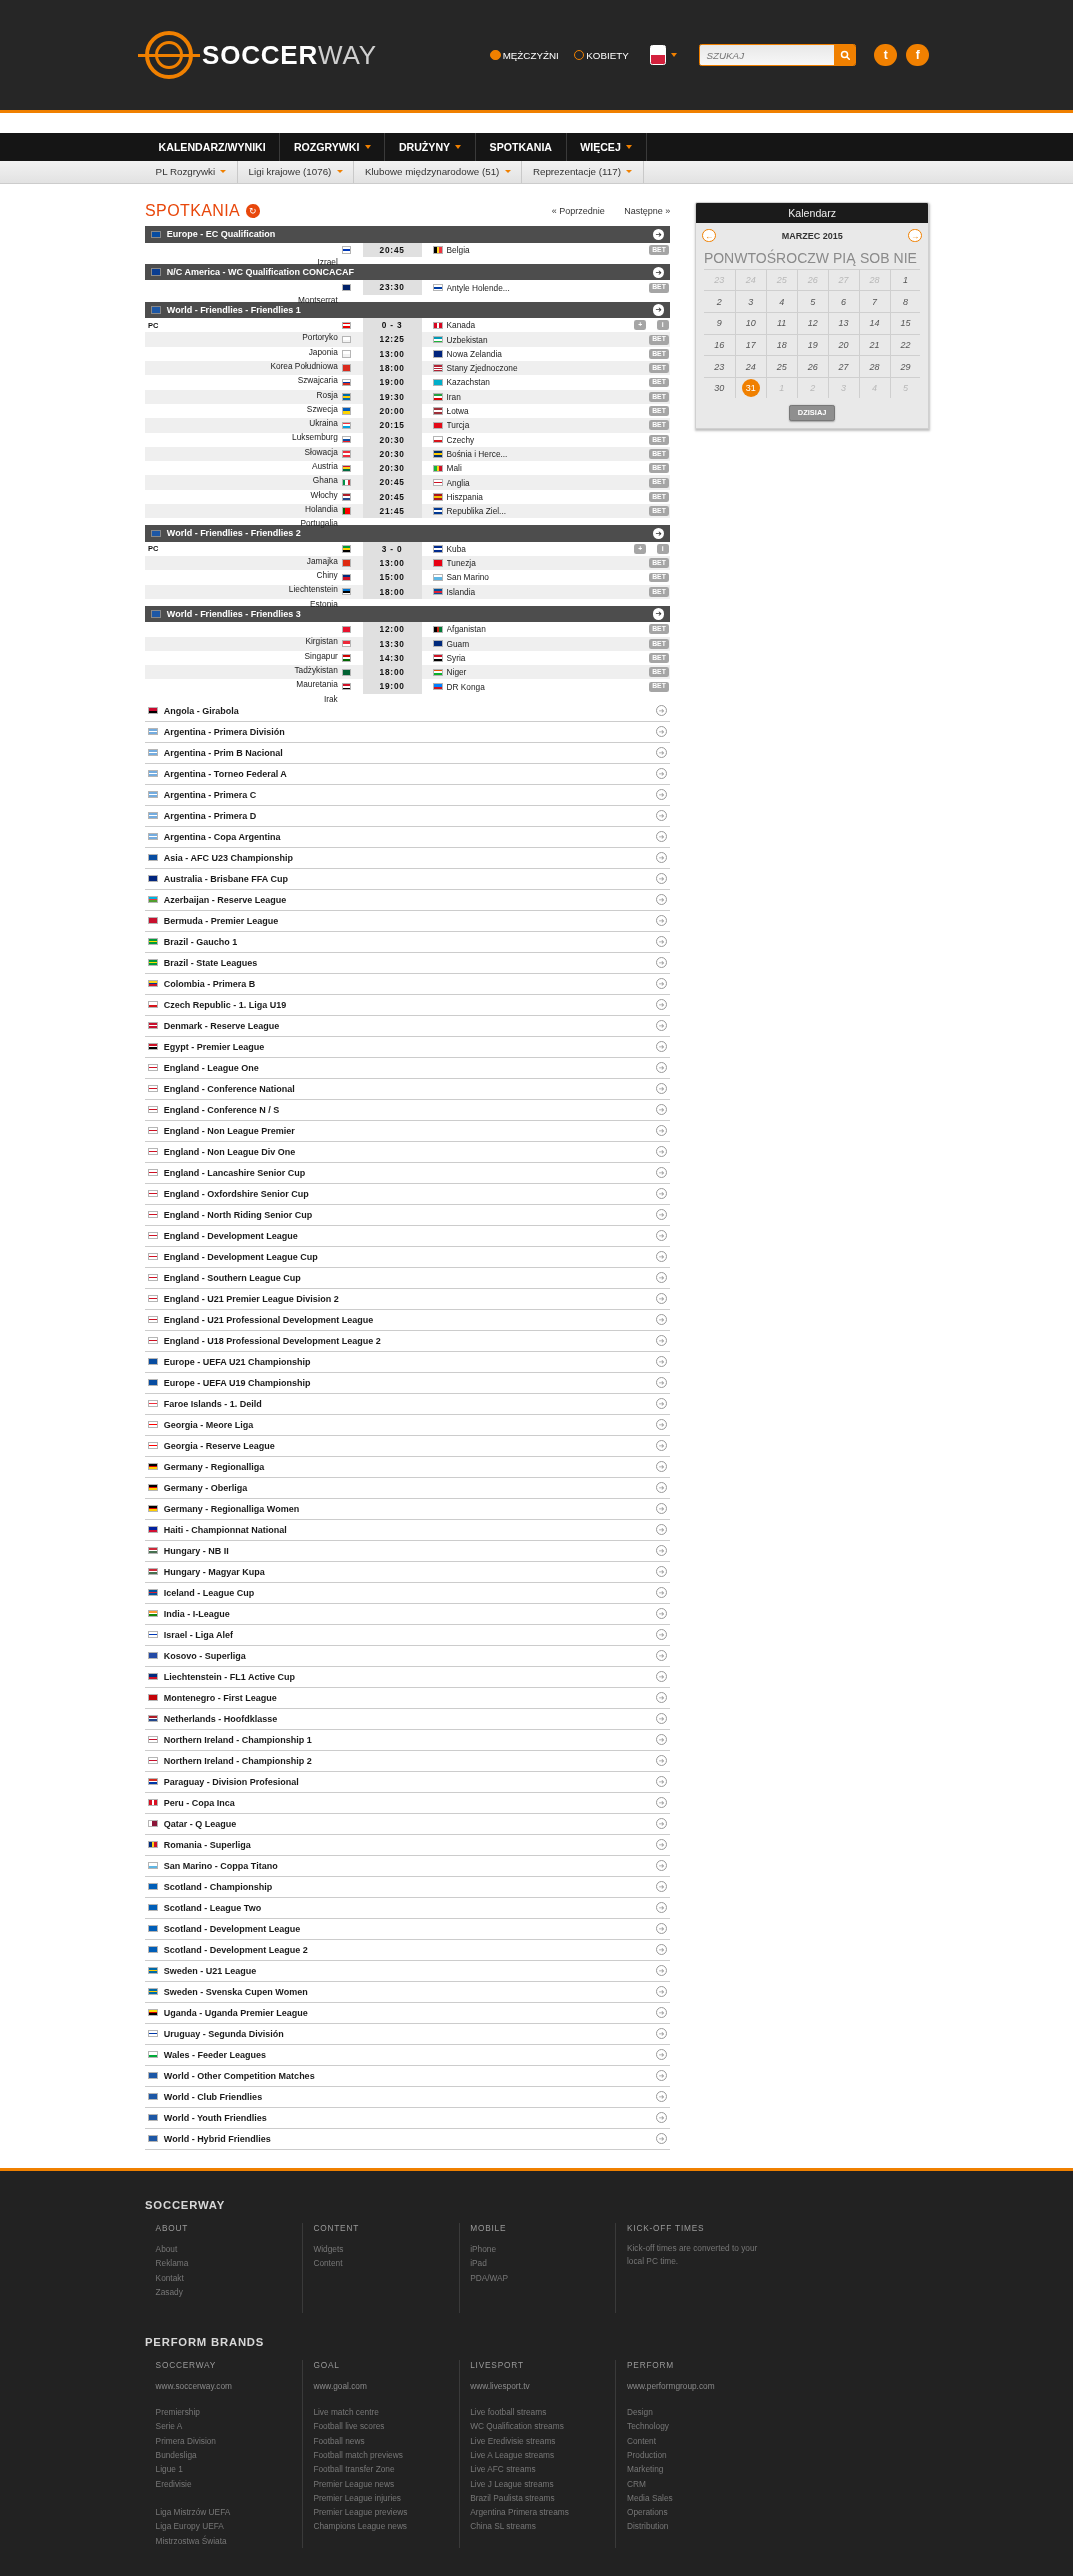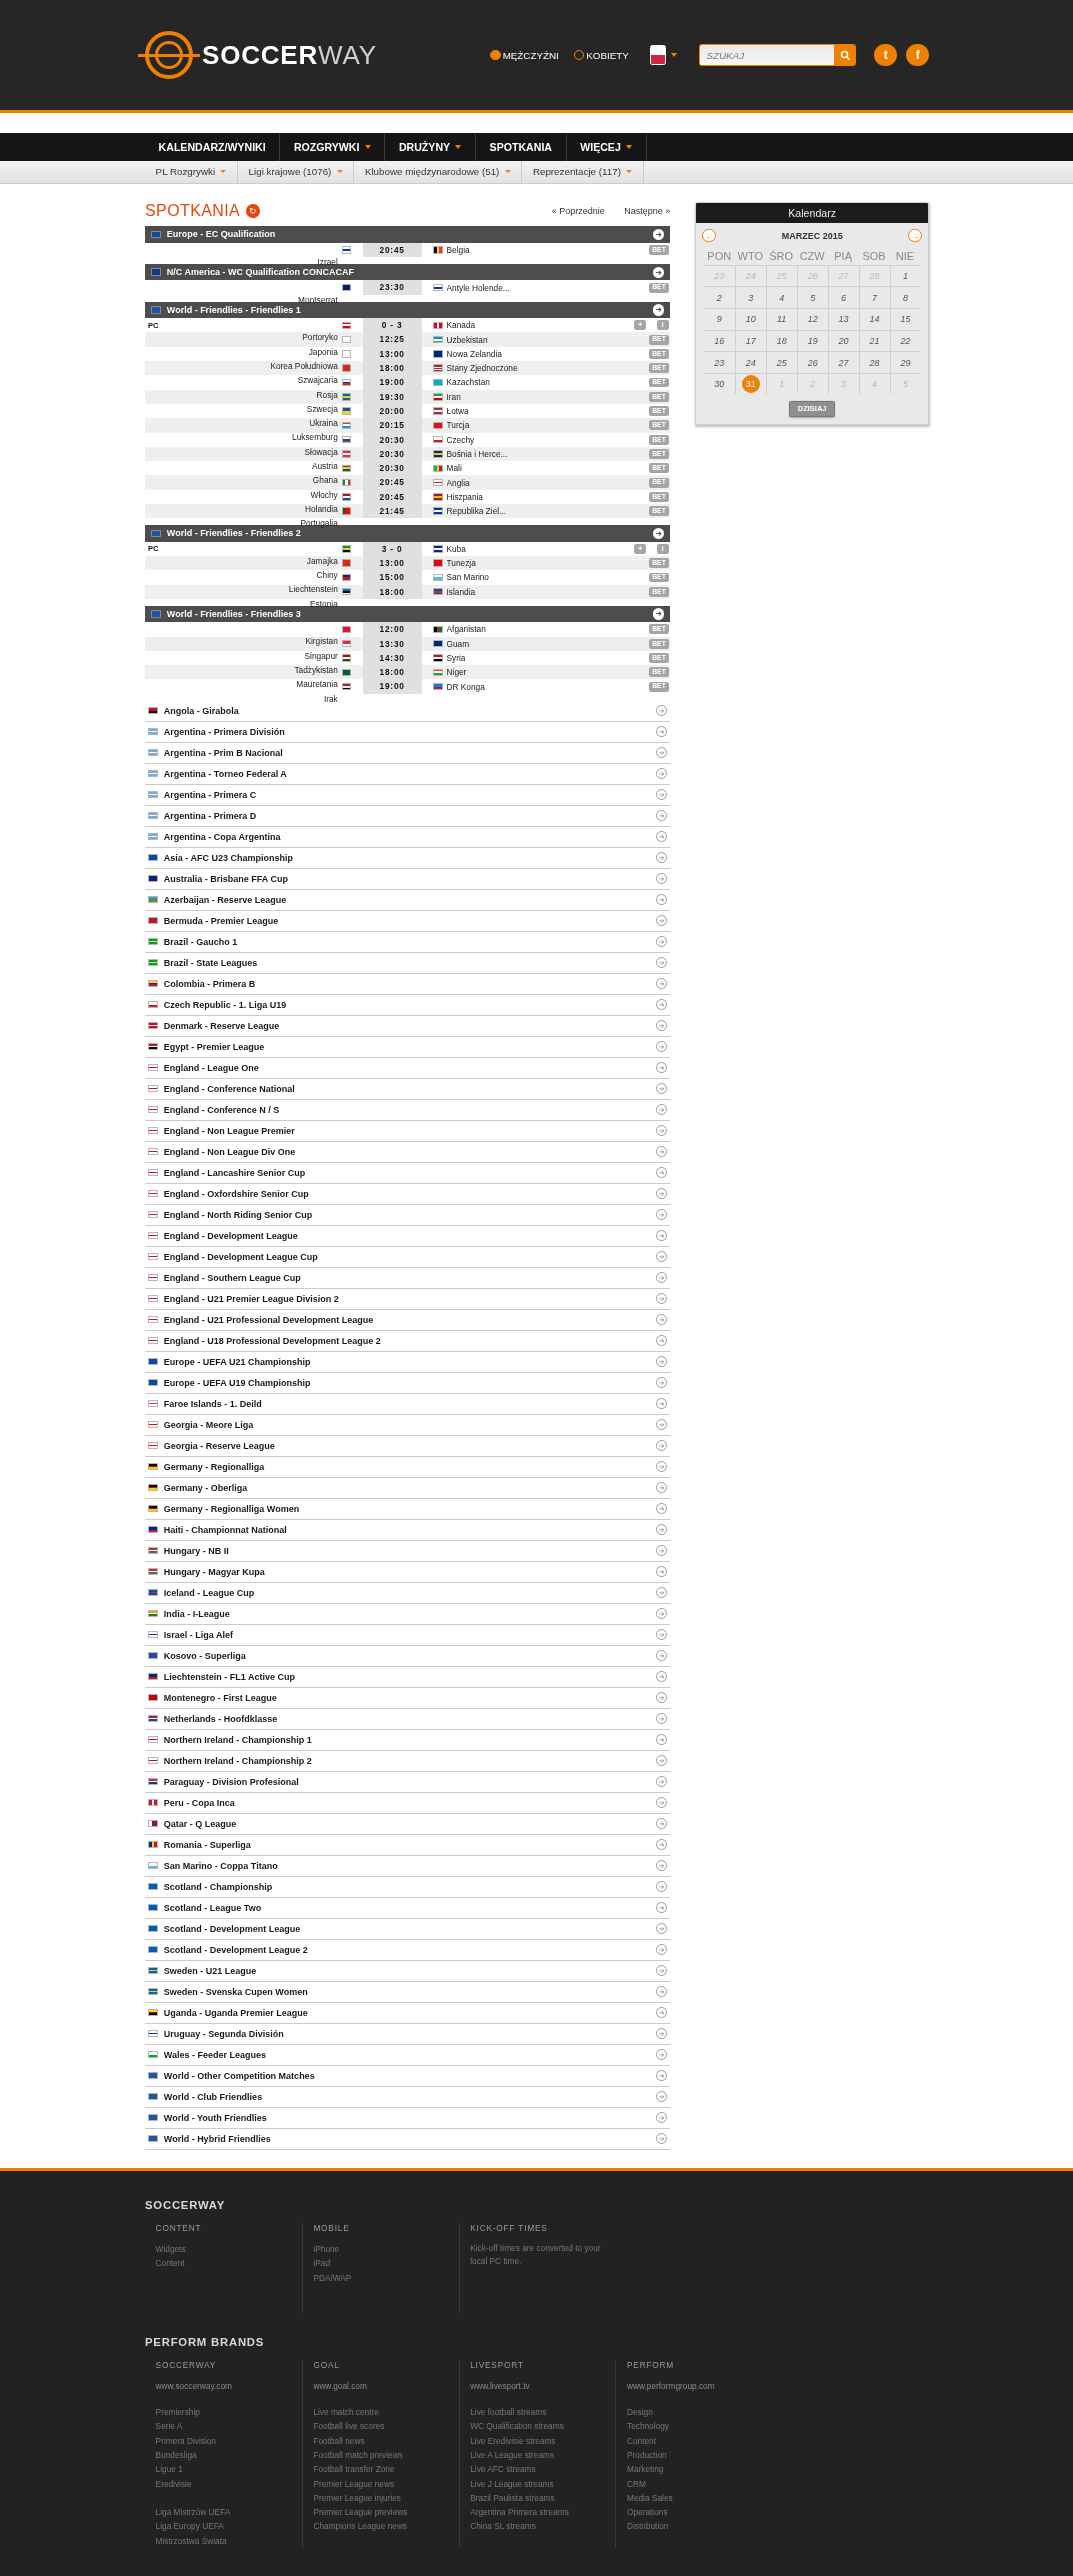--- a/index.html
+++ b/index.html
@@ -107,21 +107,21 @@
   
   .cal { background: #e9e9e9; border: 0.8px solid #d0d0d0; border-radius: 2.3px 2.3px 0 0; overflow: hidden;
     box-shadow: 0.8px 1.5px 2.3px rgba(0,0,0,0.25); }
   .cal-title { background: #1b1b1b; color: #eee; text-align: center; font-size: 10.6px; padding: 3.8px 0; }
   .cal-head { display: flex; align-items: center; padding: 6px 6px 3px; }
   .cal-month { flex: 1; text-align: center; font-size: 9px; font-weight: bold; color: #333; }
   .cal-arrow { width: 13.6px; height: 13.6px; border-radius: 50%; border: 1.5px solid #f08000; background: #fff;
     color: #f08000; font-size: 8.3px; font-weight: bold; display: inline-flex; align-items: center;
     justify-content: center; cursor: pointer; }
   .cal-days, .cal-week { display: grid; grid-template-columns: repeat(7, 1fr); padding: 0 7.5px; }
-  .cal-days span { text-align: center; font-size: 11px; color: #8a8a8a; padding: 4.5px 0 3px; }
+  .cal-days span { text-align: center; font-size: 14px; color: #8a8a8a; padding: 4.5px 0 3px; }
   .cal-week span { text-align: center; font-size: 9px; color: #555; padding: 5.3px 0;
     border-top: 0.8px solid #cfcfcf; border-left: 0.8px solid #cfcfcf; cursor: pointer; position: relative; }
   .cal-week span:first-child { border-left: 0; }
   .cal-week span.m { color: #b8b8b8; }
   .cal-week span.s { color: #fff; }
   .cal-week span.s:before { content: ""; position: absolute; left: 50%; top: 50%; width: 18px; height: 18px;
     margin: -9px 0 0 -9px; background: #f08000; border-radius: 50%; z-index: 0; }
   .cal-week span.s i { position: relative; z-index: 1; font-style: normal; }
   .cal-footer { text-align: center; padding: 6px 0 7.5px; }
   .today-btn { background: #8f8f8f; color: #fff; border: 0.8px solid #777; border-radius: 2.3px;
@@ -1398,20 +1398,27 @@
       </div>
     </div>
   </aside>
 </div>
 
 <footer>
   <div class="container">
     <div class="f-heading">SOCCERWAY</div>
     <div class="f-cols" id="footer-sections">
         <div class="f-col">
+          <h4>ABOUT</h4>
+          <a>About</a>
+          <a>Reklama</a>
+          <a>Kontakt</a>
+          <a>Zasady</a>
+        </div>
+        <div class="f-col">
           <h4>CONTENT</h4>
           <a>Widgets</a>
           <a>Content</a>
         </div>
         <div class="f-col">
           <h4>MOBILE</h4>
           <a>iPhone</a>
           <a>iPad</a>
           <a>PDA/WAP</a>
         </div>

